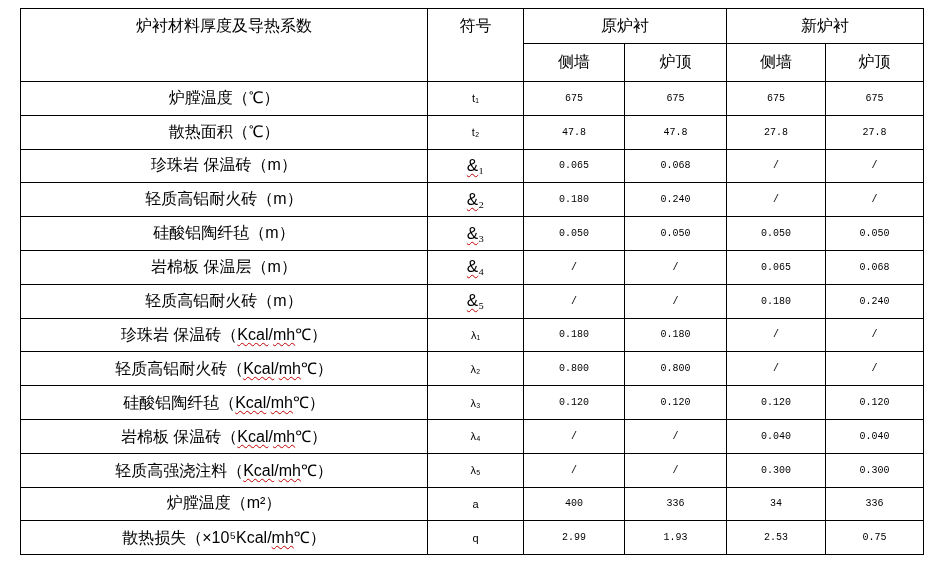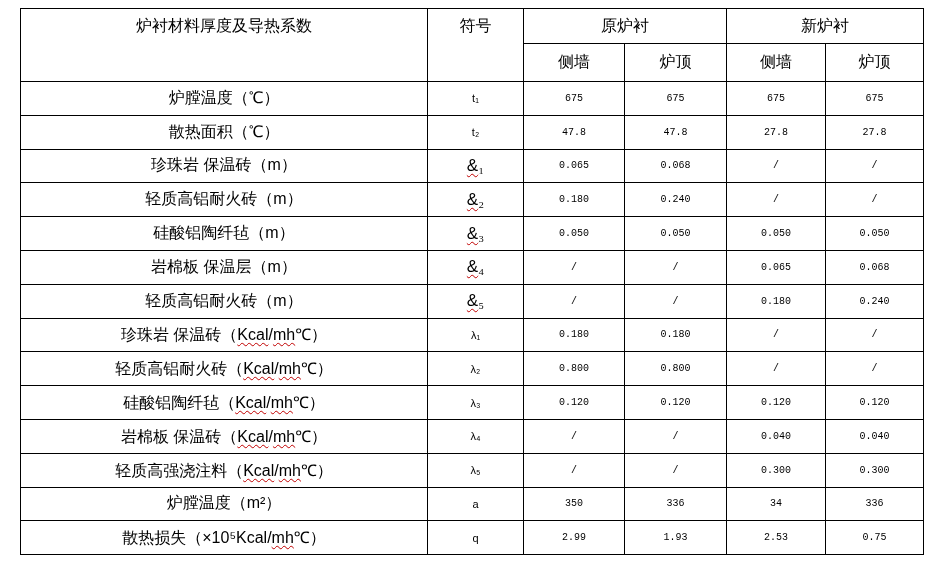--- a/index.html
+++ b/index.html
@@ -193,21 +193,21 @@
       <td class="lbl">轻质高强浇注料（<span class="sq">Kcal</span>/<span class="sq">mh</span>℃）</td>
       <td class="sym">λ₅</td>
       <td class="val">/</td>
       <td class="val">/</td>
       <td class="val">0.300</td>
       <td class="val">0.300</td>
     </tr>
     <tr>
       <td class="lbl">炉膛温度（m²）</td>
       <td class="sym">a</td>
-      <td class="val">350</td>
+      <td class="val">400</td>
       <td class="val">336</td>
       <td class="val">34</td>
       <td class="val">336</td>
     </tr>
     <tr>
       <td class="lbl">散热损失（×10⁵Kcal/<span class="sq">mh</span>℃）</td>
       <td class="sym">q</td>
       <td class="val">2.99</td>
       <td class="val">1.93</td>
       <td class="val">2.53</td>

